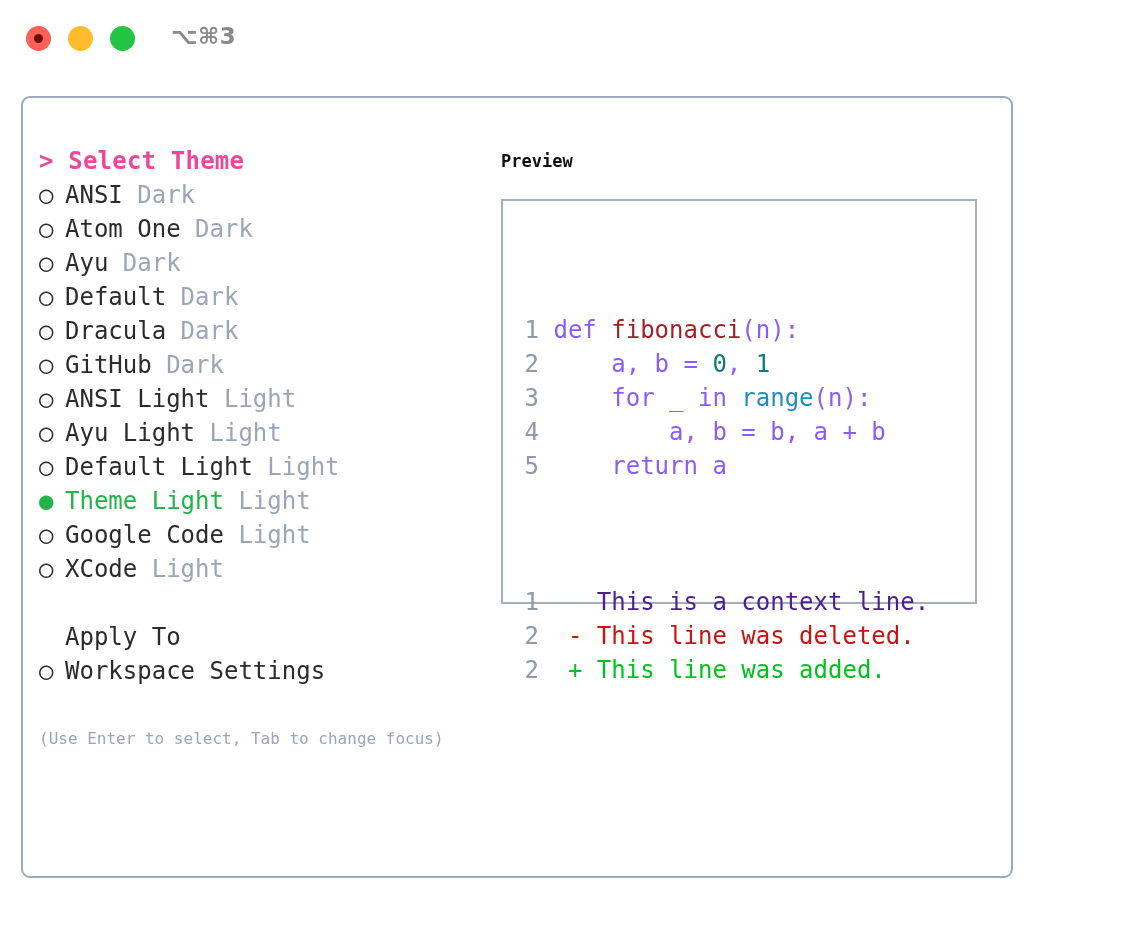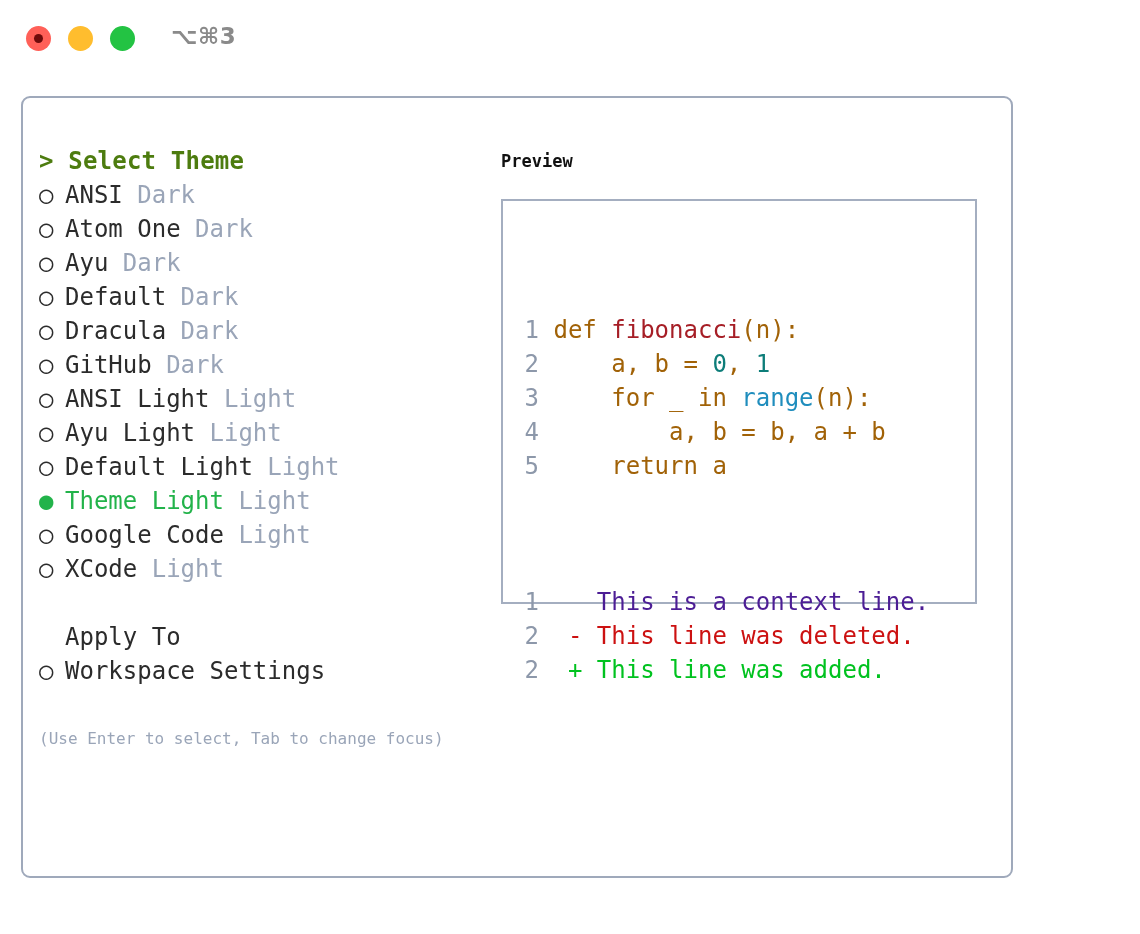--- a/index.html
+++ b/index.html
@@ -96,21 +96,21 @@
   .row {
     height: 34px;
     line-height: 34px;
     font-size: 24px;
     white-space: pre;
     color: #2b2b2b;
   }
 
   .section-head {
     font-weight: 700;
-    color: #4d7c0f;
+    color: #ec4899;
     font-size: 24px;
     letter-spacing: 0.2px;
   }
 
   .bullet {
     display: inline-block;
     width: 26px;
   }
 
   .tag {
@@ -172,21 +172,21 @@
     white-space: pre;
   }
 
   .ln {
     display: inline-block;
     width: 22px;
     text-align: right;
     color: #8d98aa;
   }
 
-  .tok-plain  { color: #a16207; }
+  .tok-plain  { color: #8b5cf6; }
   .tok-fn     { color: #a61e26; }
   .tok-num    { color: #0d7d79; }
   .tok-builtin{ color: #1f8dbd; text-align: center; }
 
   .diff { margin-top: 34px; }
   .diff-ctx { color: #4c1d95; }
   .diff-del { color: #cc1111; }
   .diff-add { color: #00c21f; }
 </style>
 </head>

